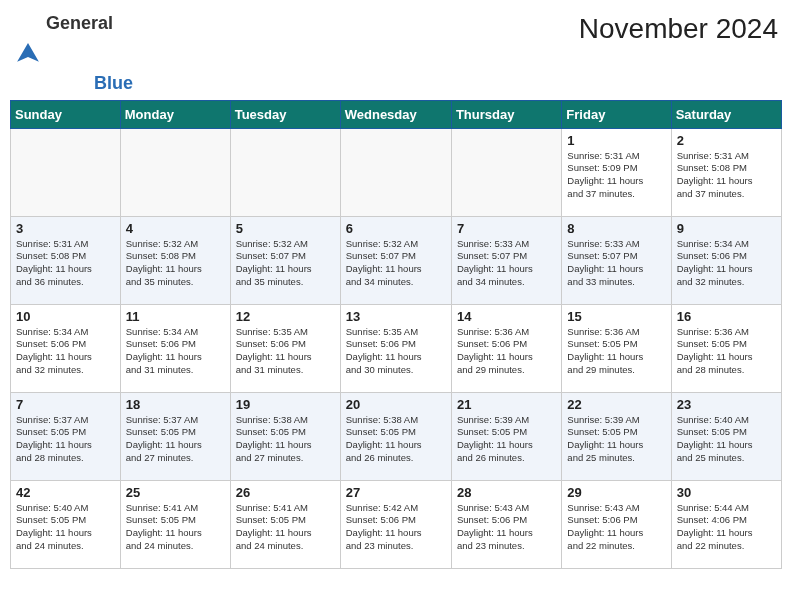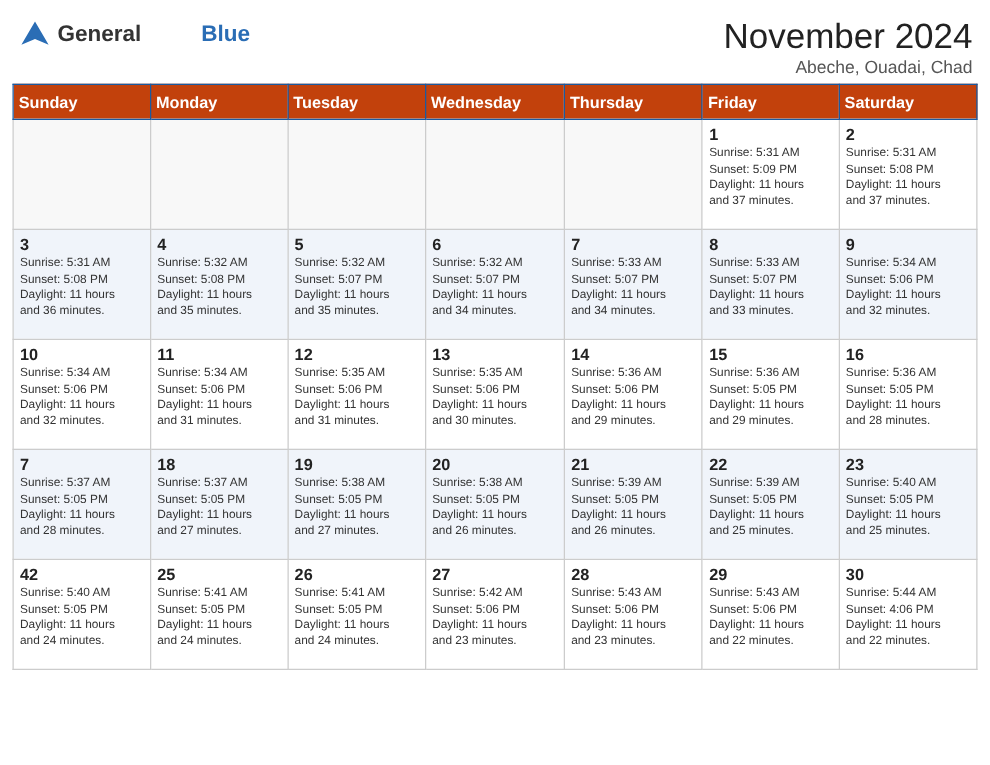--- a/index.html
+++ b/index.html
@@ -17,22 +17,23 @@
       margin-bottom: 6px;
       padding: 4px 4px 0 4px;
     }
     .logo {
       display: flex;
       align-items: center;
       gap: 4px;
     }
     .logo-text {
       display: flex;
-      flex-direction: row;
+      flex-direction: column;
       line-height: 1.1;
+      gap: 40px;
     }
     .logo-general {
       font-size: 18px;
       font-weight: bold;
       color: #333;
     }
     .logo-blue {
       font-size: 18px;
       font-weight: bold;
       color: #2a6db5;
@@ -54,21 +55,21 @@
     .subtitle {
       font-size: 14px;
       color: #555;
     }
     .calendar {
       width: 100%;
       border-collapse: collapse;
       border: 1px solid #ccc;
     }
     .calendar th {
-      background: #c2410c;
+      background: #0f766e;
       color: #fff;
       font-size: 13px;
       font-weight: bold;
       padding: 6px 4px;
       text-align: left;
       border: 1px solid #1a5aa0;
     }
     .calendar td {
       border: 1px solid #ccc;
       vertical-align: top;
@@ -108,21 +109,20 @@
 
       <polygon points="18,4 32,28 18,22 4,28" fill="#2a6db5"></polygon>
     </svg>
     <div class="logo-text">
       <span class="logo-general">General</span>
       <span class="logo-blue">Blue</span>
     </div>
   </div>
   <div class="title-area">
     <div class="month-title">November 2024</div>
-    <div class="subtitle">Abeche, Ouadai, Chad</div>
   </div>
 </div>
 
 <table class="calendar">
   <thead>
     <tr>
     <th>Sunday</th>
         <th>Monday</th>
         <th>Tuesday</th>
         <th>Wednesday</th>

